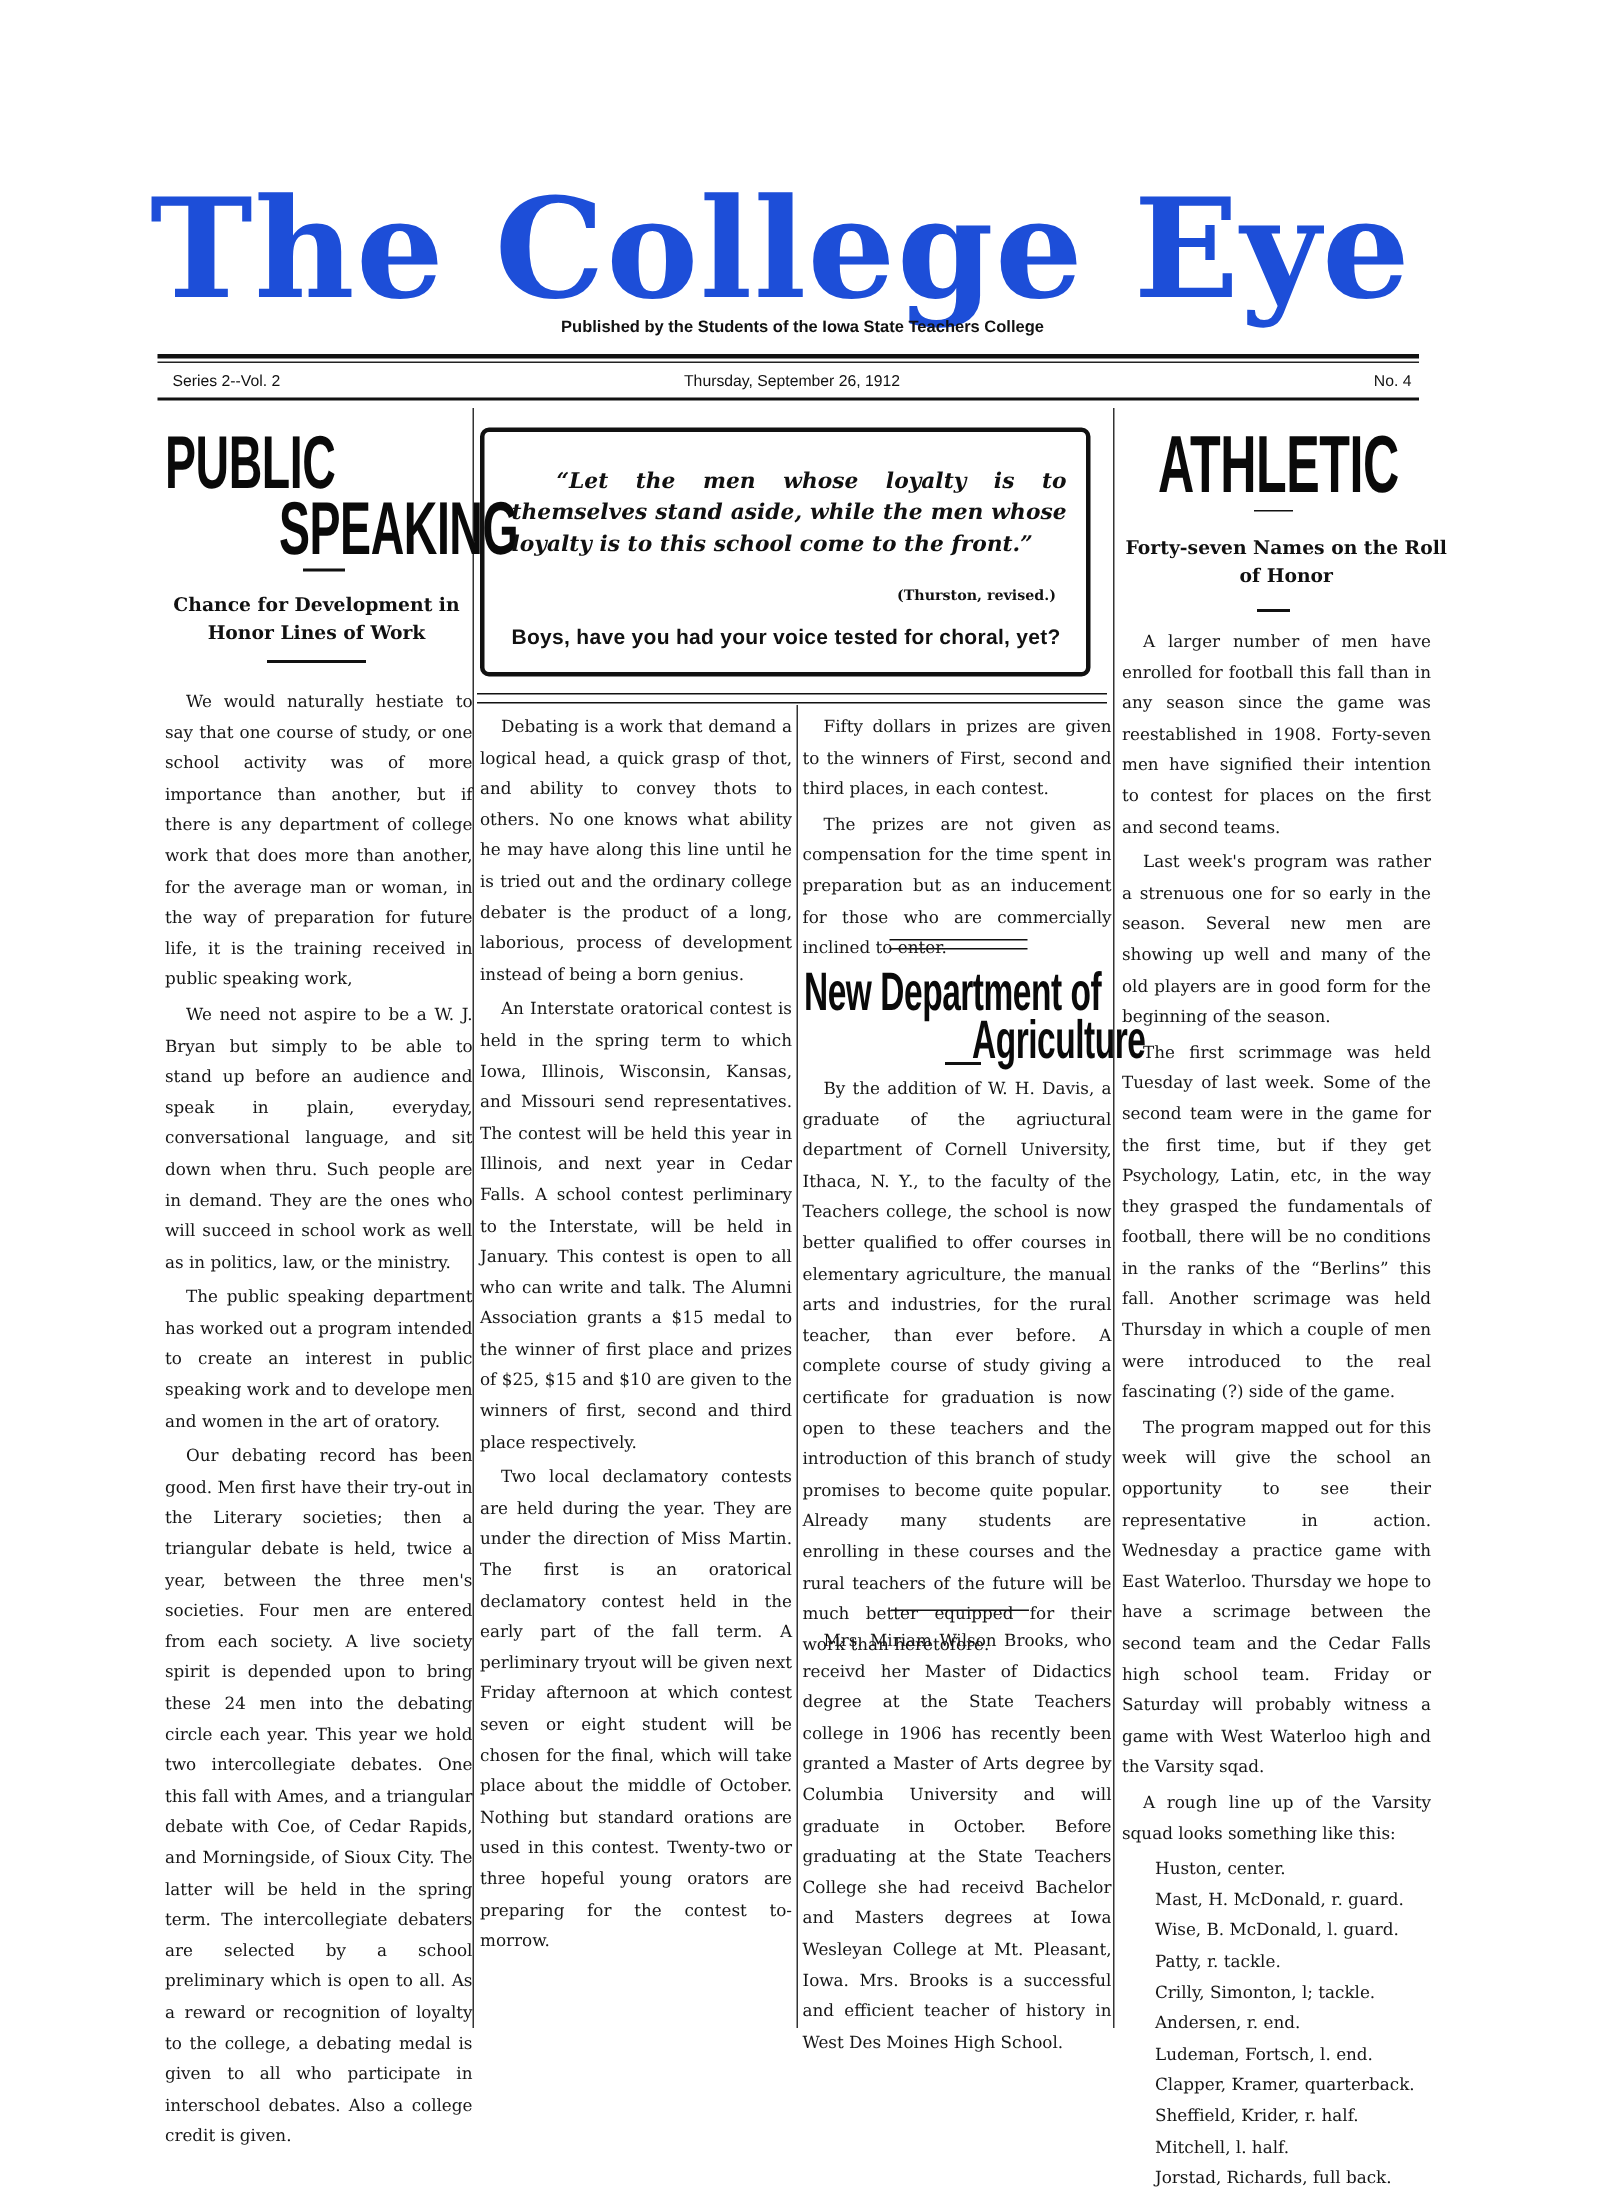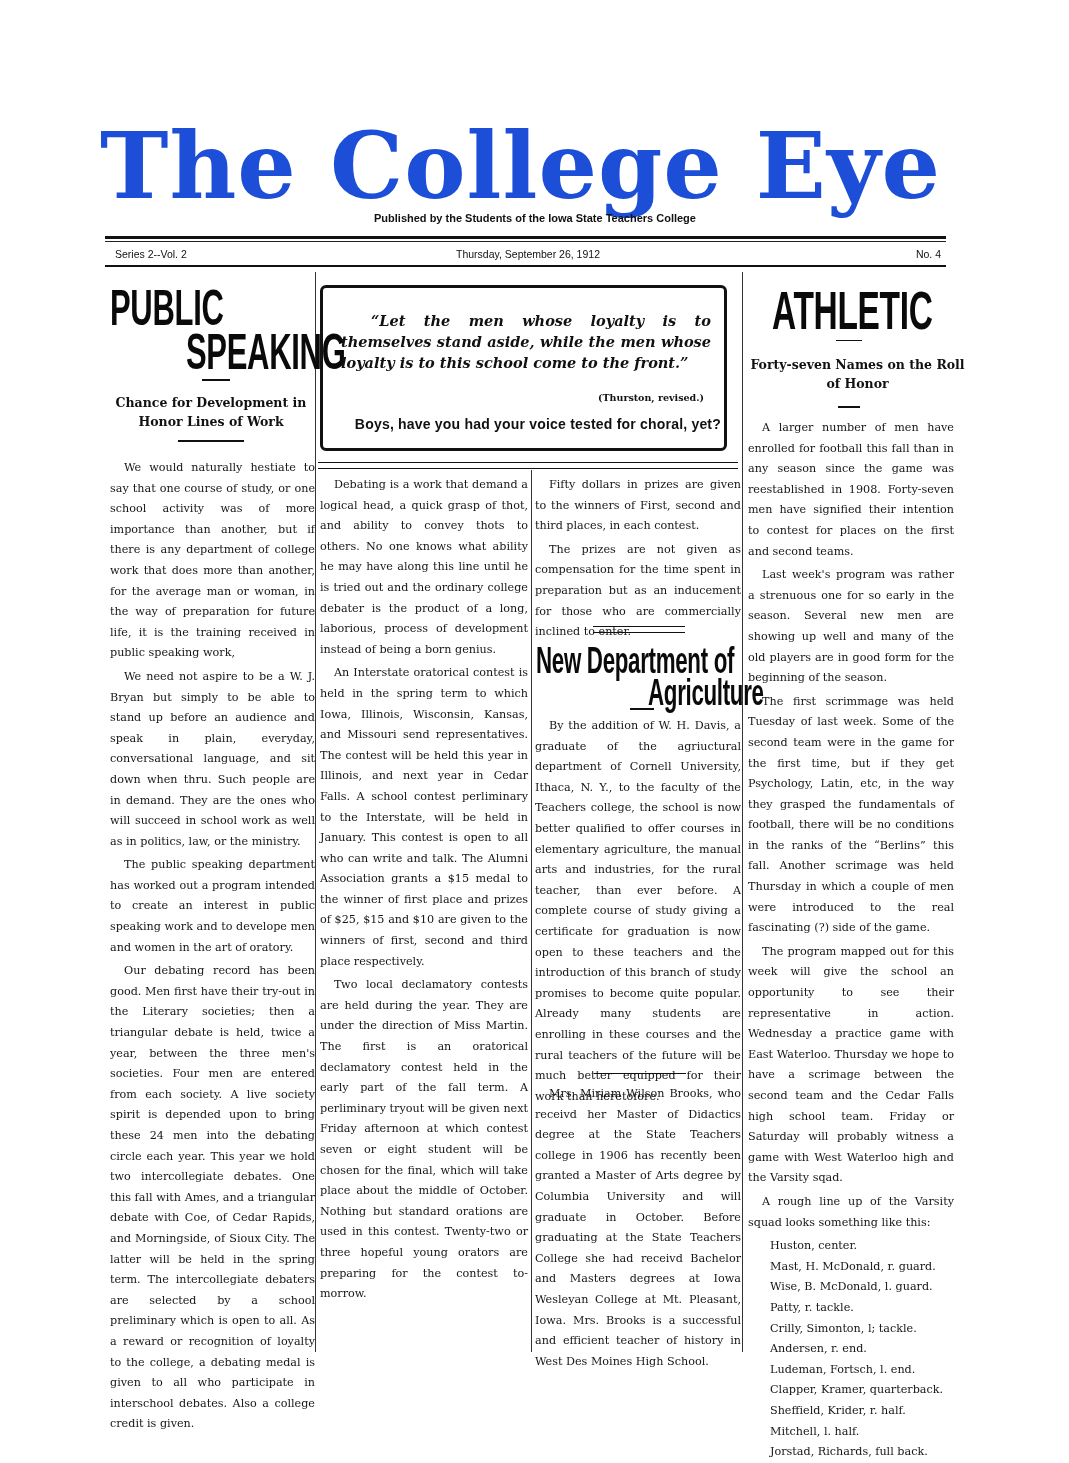--- a/index.html
+++ b/index.html
@@ -64,21 +64,20 @@
       font-size: 14.5px; line-height: 21px; text-align: justify; text-indent: 30px;
     }
     .quote-attr {
       position: absolute; right: 20px; top: 104px;
       font-family: "DejaVu Serif", serif; font-weight: bold; font-size: 9.5px;
     }
     .quote-cta {
       position: absolute; left: 18px; top: 128px; width: 380px;
       font-family: "Liberation Sans", sans-serif; font-weight: bold; font-size: 14px;
       letter-spacing: 0.2px;
-      text-align: right;
     }
     .double-rule { position: absolute; height: 5px; border-top: 1.5px solid #111; border-bottom: 1.5px solid #111; }
 
     .lineup { margin: 0; padding: 0; list-style: none; }
     .lineup li { padding-left: 22px; text-align: left; }
   </style>
 </head>
 <body>
 
 <div class="page">

